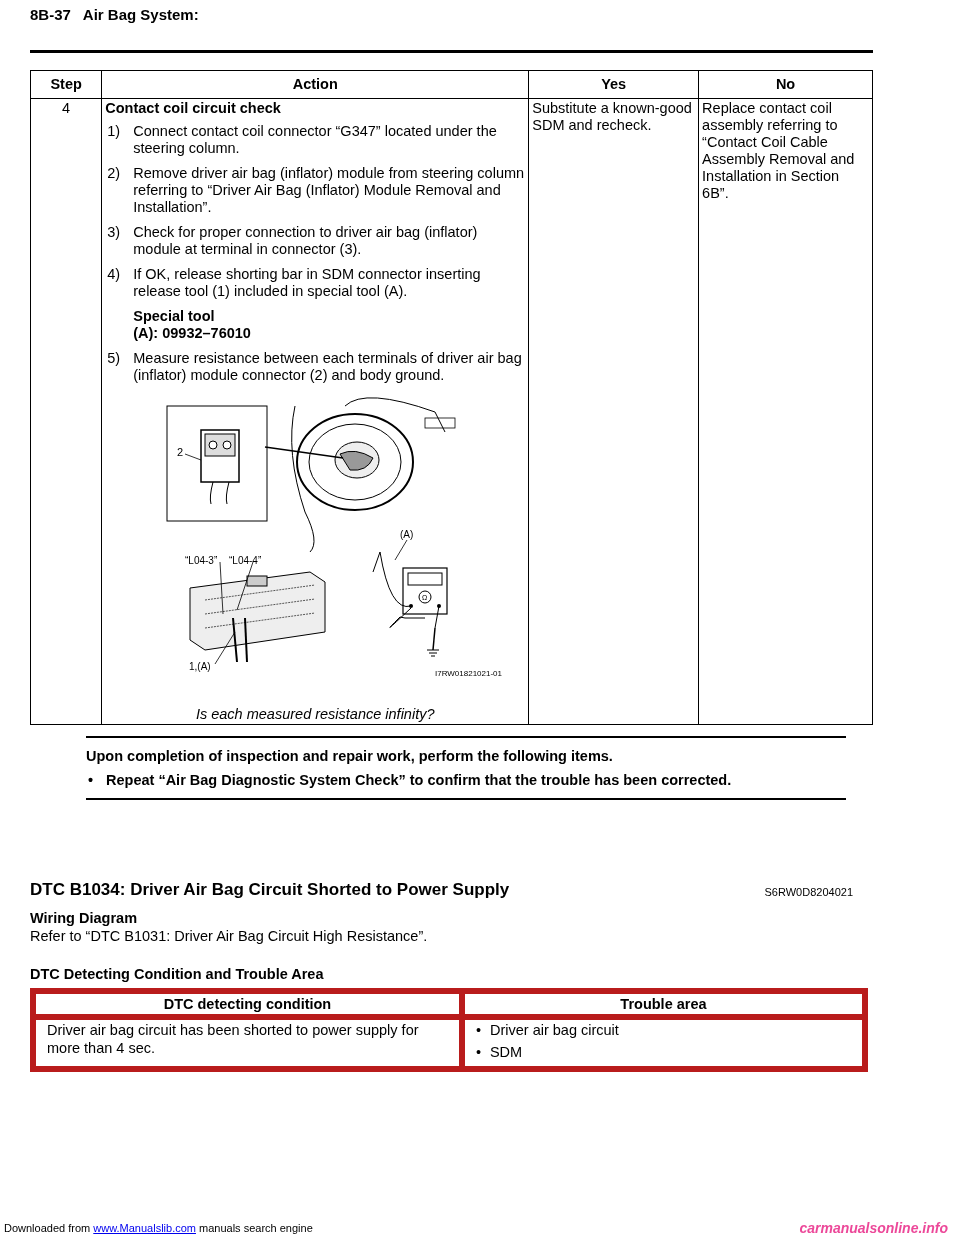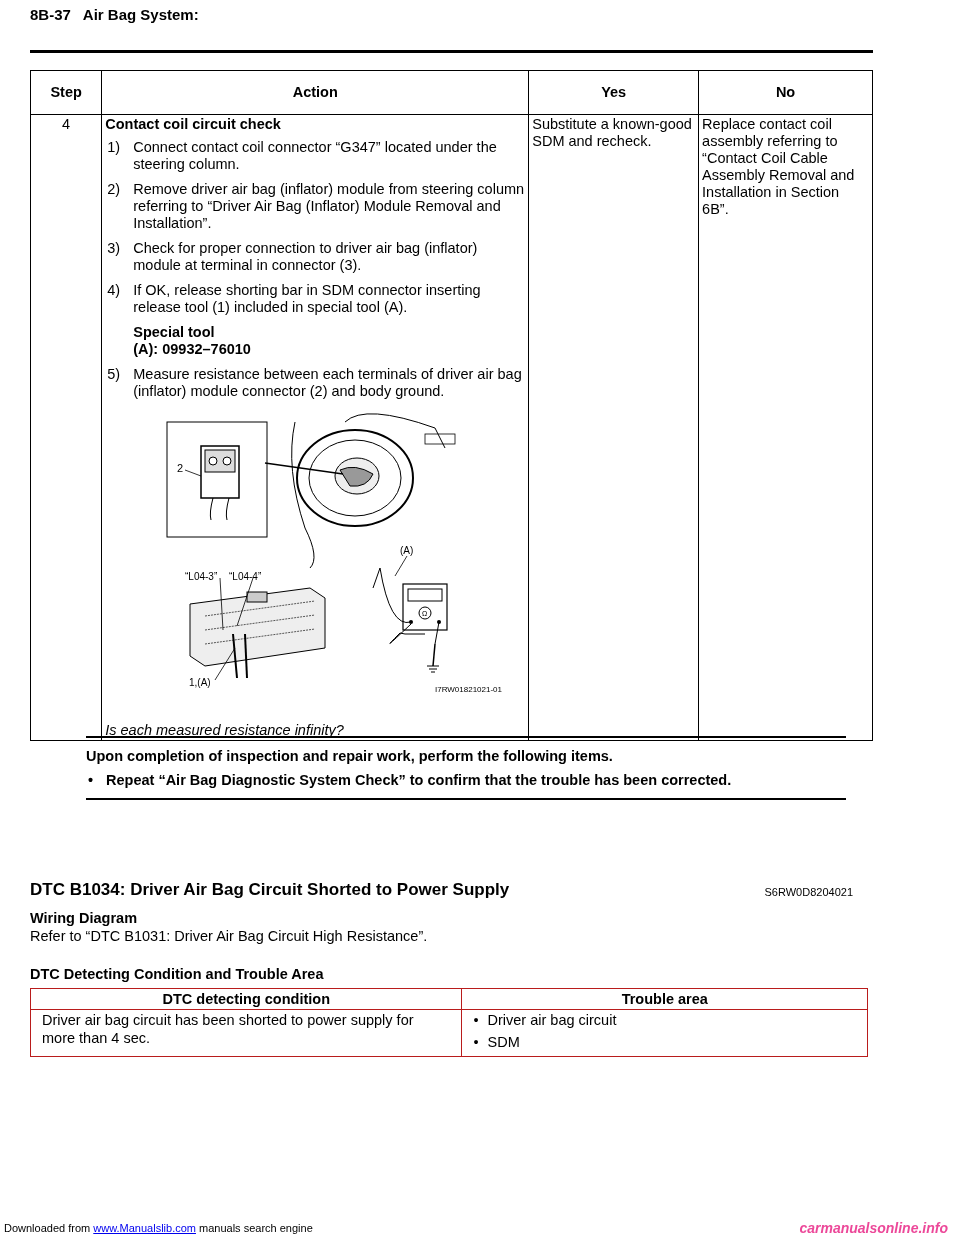--- a/index.html
+++ b/index.html
@@ -4,51 +4,51 @@
 <style>
   * { box-sizing: border-box; margin: 0; padding: 0; }
   html, body { width: 960px; height: 1242px; background: #fff; overflow: hidden; }
   body { position: relative; font-family: "Liberation Sans", sans-serif; color: #000; }
 
   .page-header { position: absolute; left: 30px; top: 6px; font-size: 15px; font-weight: bold; }
   .header-rule { position: absolute; left: 30px; top: 50px; width: 843px; height: 3px; background: #000; }
 
   table.step-table { position: absolute; left: 30px; top: 70px; width: 843px; border-collapse: collapse; font-size: 14.5px; line-height: 17px; }
   .step-table th, .step-table td { border: 1px solid #000; vertical-align: top; }
-  .step-table th { font-weight: bold; text-align: center; padding: 13px 2px; height: 18px; }
+  .step-table th { font-weight: bold; text-align: center; padding: 5px 2px; height: 18px; }
   .step-table td { padding: 1px 3px; }
   .col-step { width: 72px; text-align: center; }
   .col-action { width: 423px; }
   .col-yes { width: 172px; }
   .col-no { width: 176px; }
 
   .action-title { font-weight: bold; margin-bottom: 6px; }
   ol.steps { list-style: none; margin-left: 2px; }
   ol.steps li { position: relative; padding-left: 26px; margin-bottom: 8px; }
   ol.steps li .num { position: absolute; left: 0; top: 0; }
   .special-tool { font-weight: bold; padding-left: 28px; margin: 4px 0 8px; }
   .figure { position: relative; width: 420px; height: 312px; margin: 4px 0 0 0; }
   .figure svg { width: 420px; height: 312px; }
-  .question { font-style: italic; margin-top: 2px; }
+  .question { font-style: italic; margin-top: 2px; text-align: center; }
 
   .note-block { position: absolute; left: 86px; top: 736px; width: 760px; font-size: 14.5px; font-weight: bold; }
   .note-title { font-size: 15px; margin-bottom: 6px; }
   .note-rule-top { height: 2px; background: #000; margin-bottom: 10px; }
   .note-text { margin-bottom: 8px; }
   .note-bullet { position: relative; padding-left: 20px; margin-bottom: 8px; }
   .note-bullet::before { content: "•"; position: absolute; left: 2px; top: 0; }
   .note-rule-bottom { height: 2px; background: #000; margin-top: 10px; }
 
   .section-title { position: absolute; left: 30px; top: 880px; font-size: 17px; font-weight: bold; }
   .section-code { position: absolute; right: 107px; top: 886px; font-size: 11px; }
   .sub-heading { position: absolute; left: 30px; font-size: 14.5px; font-weight: bold; }
   .body-text { position: absolute; left: 30px; font-size: 14.5px; }
 
   table.dtc-table { position: absolute; left: 30px; top: 988px; width: 838px; border-collapse: collapse; font-size: 14.5px; line-height: 18px; }
-  .dtc-table th, .dtc-table td { border: 1px solid #b91c1c; vertical-align: top; padding: 1px 11px; }
+  .dtc-table th, .dtc-table td { border: 6px solid #b91c1c; vertical-align: top; padding: 1px 11px; }
   .dtc-table th { font-weight: bold; text-align: center; }
   .dtc-table .c1 { width: 432px; }
   .dtc-table .c2 { width: 406px; }
   .dtc-bullet { position: relative; padding-left: 14px; margin-bottom: 4px; }
   .dtc-bullet::before { content: "•"; position: absolute; left: 0; }
 
   .footer { position: absolute; left: 4px; top: 1222px; font-size: 11px; }
   .footer a { color: #0000ee; text-decoration: underline; }
   .footer-right { position: absolute; right: 12px; top: 1220px; font-size: 14px; color: #ec4899; font-style: italic; font-weight: bold; }
 </style>

